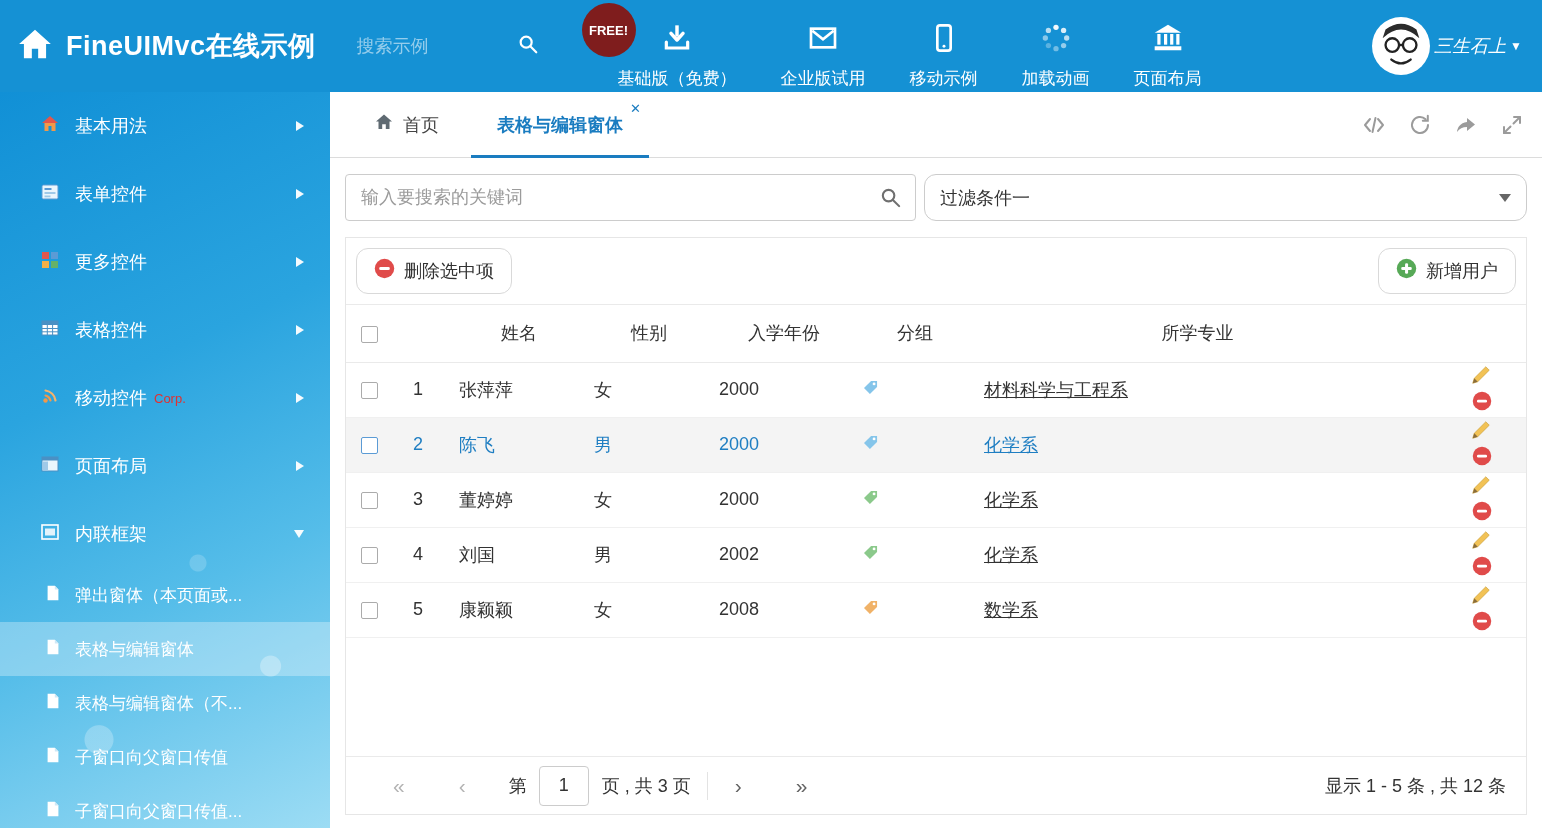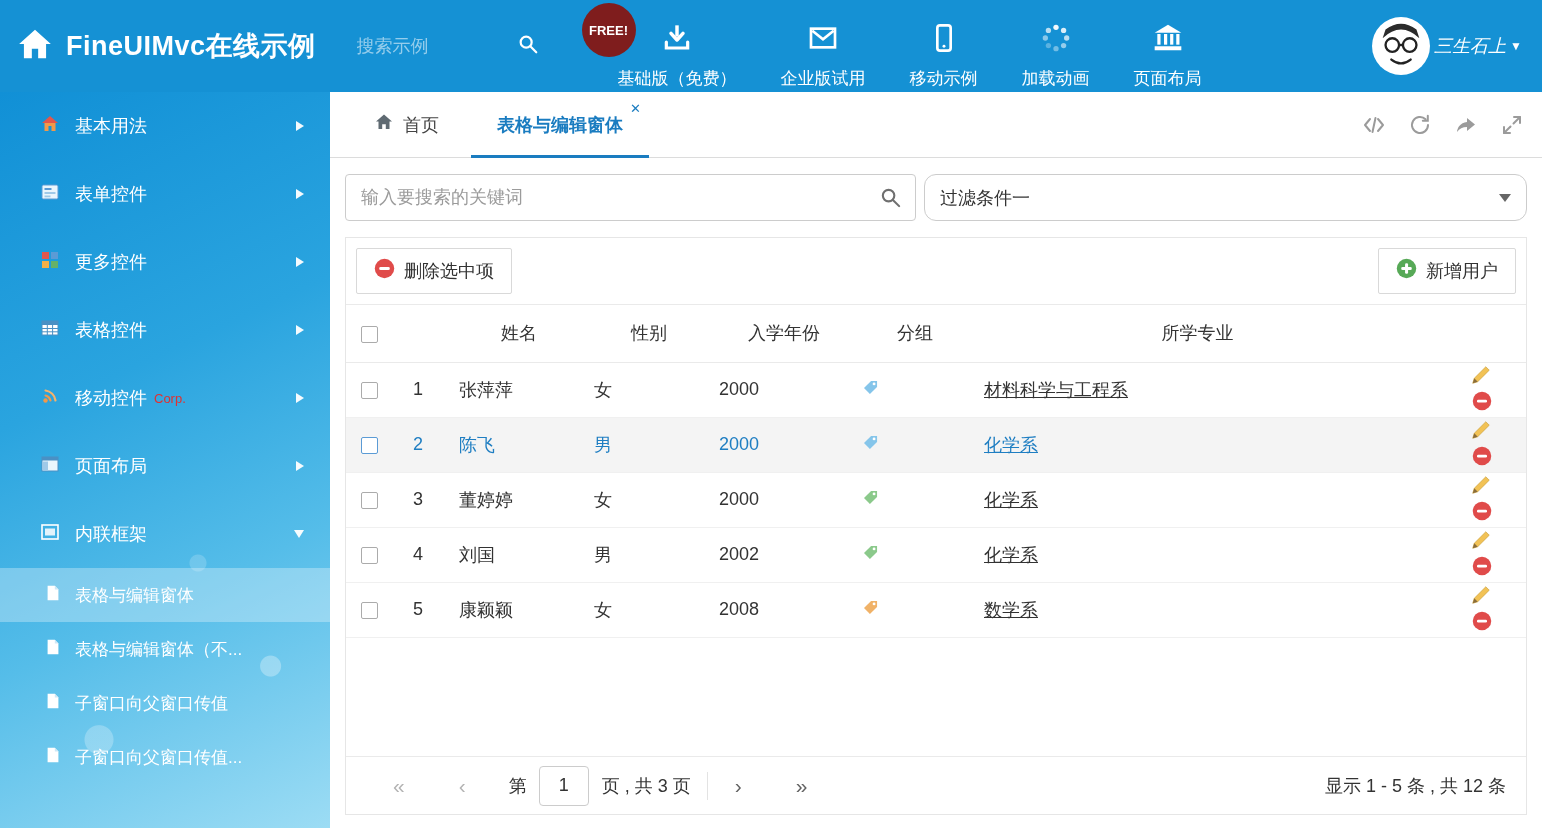--- a/index.html
+++ b/index.html
@@ -69,21 +69,21 @@
   .search-box .sb-icon { position:absolute; right:14px; top:12px; cursor:pointer; }
   .dropdown { flex:1 1 0; height:47px; border:1px solid #ccc; border-radius:12px;
     display:flex; align-items:center; justify-content:space-between; padding:0 15px;
     font-size:18px; color:#333; cursor:pointer; }
   .dd-caret { width:0; height:0; border-top:8px solid #666;
     border-left:6px solid transparent; border-right:6px solid transparent; }
 
   .panel { margin-top:16px; border:1px solid #e6e6e6; position:relative; height:578px; background:#fff; }
   .panel-toolbar { display:flex; justify-content:space-between; padding:10px; border-bottom:1px solid #eaeaea; }
   .btn { display:flex; align-items:center; gap:9px; border:1px solid #d9d9d9; background:#fff;
-    border-radius:2px; height:46px; padding:0 17px; font-size:18px; color:#333; cursor:pointer; font-family:inherit; }
+    border-radius:12px; height:46px; padding:0 17px; font-size:18px; color:#333; cursor:pointer; font-family:inherit; }
 
   table.grid { width:100%; border-collapse:collapse; table-layout:fixed; font-size:18px; color:#333; }
   .grid th { height:57px; font-weight:normal; text-align:center; padding-left:15px;
     border-bottom:1px solid #eaeaea; color:#333; }
   .grid td { height:55px; border-bottom:1px solid #f0f0f0; padding-left:15px; }
   .grid th.c-check, .grid td.c-check { text-align:center; padding-left:0; }
   .grid td.c-num { text-align:center; padding-left:0; }
   .grid th.c-tag, .grid td.c-tag { padding-left:12px; }
   .grid td.c-actions { text-align:right; padding-right:34px; padding-left:0; }
   .checkbox { display:inline-block; width:17px; height:17px; background:#fff;
@@ -266,20 +266,27 @@
   </div>
   <div class="menu-item">
     <span><svg viewBox="0 0 20 20" width="20" height="20">
           <rect x="2" y="3" width="16" height="14" fill="none" stroke="#fff" stroke-width="1.6"></rect>
           <rect x="5" y="6.5" width="10" height="7" fill="#fff" opacity=".85"></rect>
         </svg></span>
     <span class="mi-label">内联框架</span>
     <span class="tri-down"></span>
   </div>
 
+  <div class="submenu-item">
+    <span><svg viewBox="0 0 20 20" width="18" height="18">
+          <path d="M4 2 H12 L16 6 V18 H4 Z" fill="#fff"></path>
+          <path d="M12 2 V6 H16 Z" fill="#cfe8f6"></path>
+        </svg></span>
+    <span class="mi-label">弹出窗体（本页面或...</span>
+  </div>
   <div class="submenu-item active">
     <span><svg viewBox="0 0 20 20" width="18" height="18">
           <path d="M4 2 H12 L16 6 V18 H4 Z" fill="#fff"></path>
           <path d="M12 2 V6 H16 Z" fill="#cfe8f6"></path>
         </svg></span>
     <span class="mi-label">表格与编辑窗体</span>
   </div>
   <div class="submenu-item">
     <span><svg viewBox="0 0 20 20" width="18" height="18">
           <path d="M4 2 H12 L16 6 V18 H4 Z" fill="#fff"></path>

